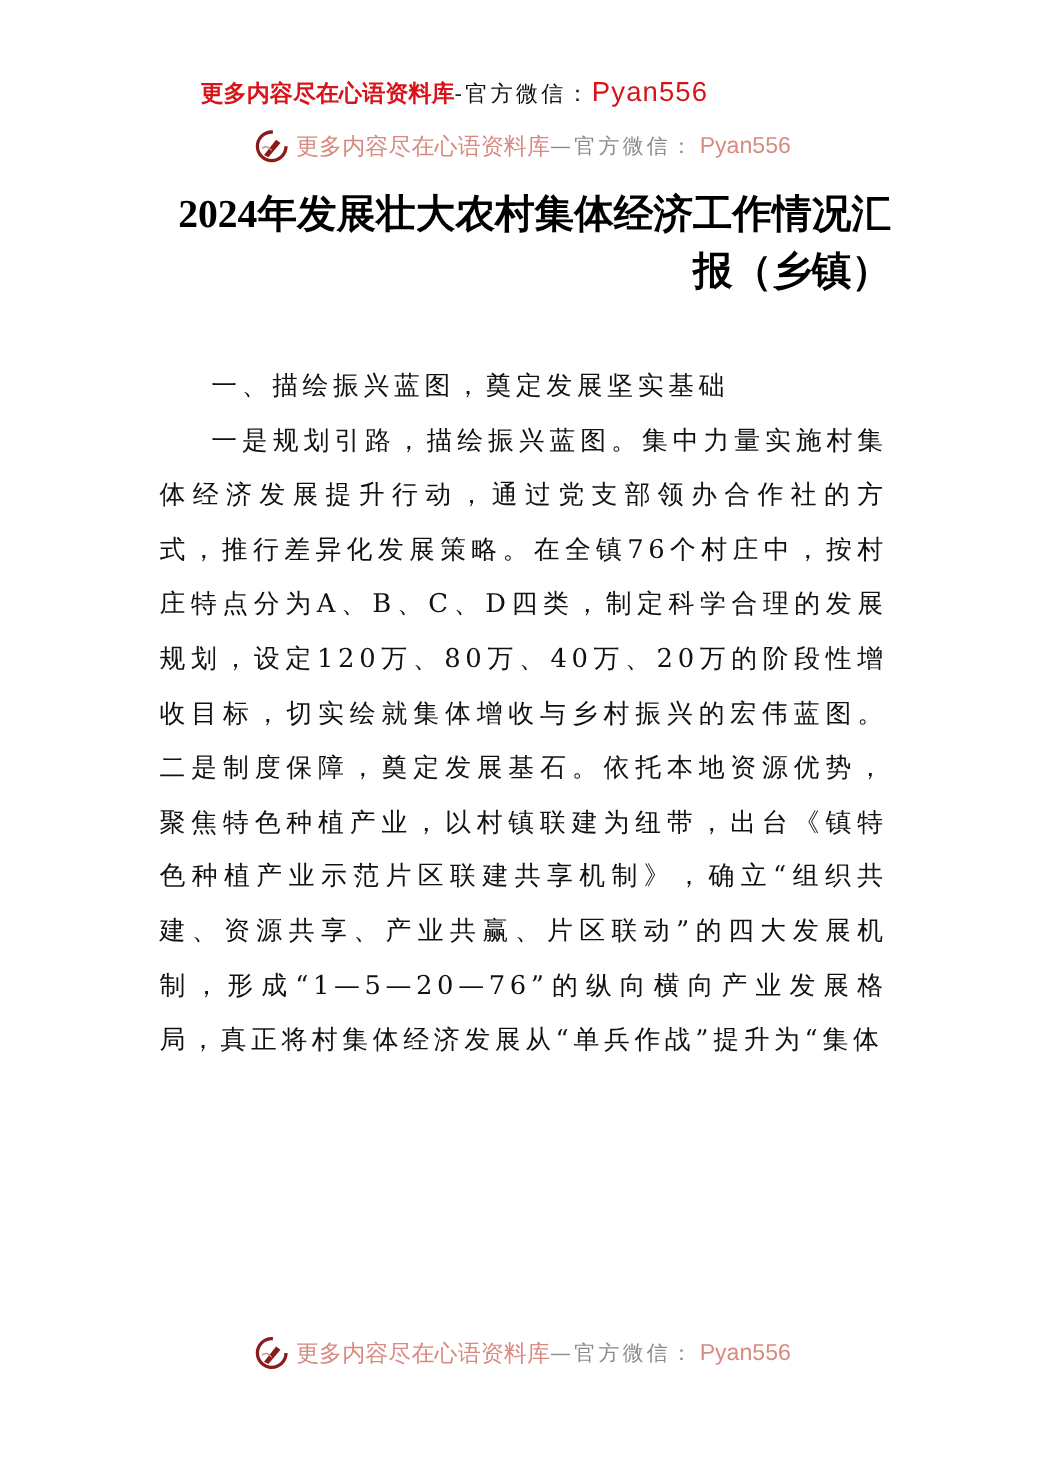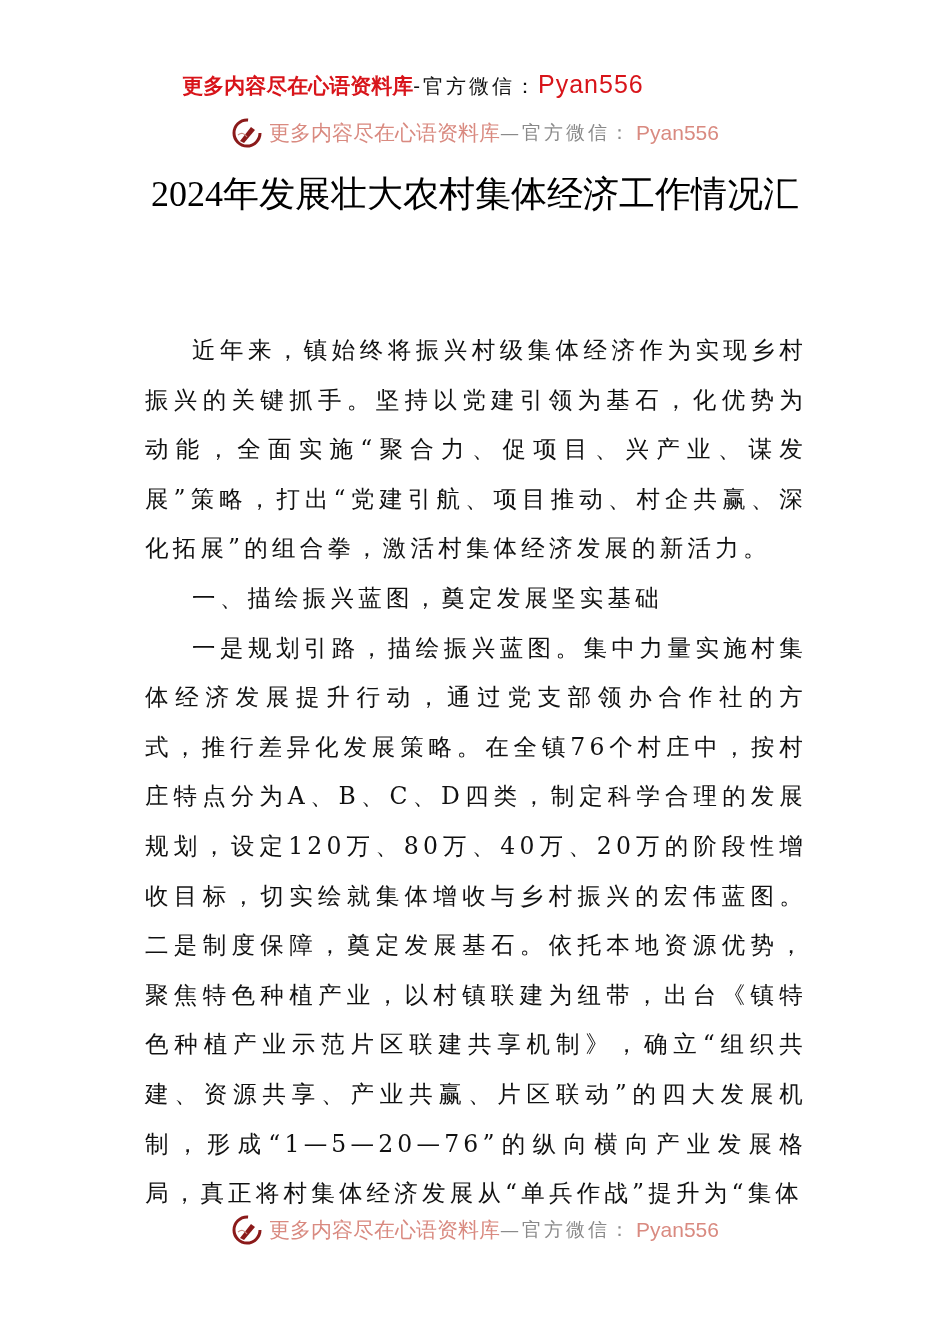--- a/index.html
+++ b/index.html
@@ -18,22 +18,22 @@
       display: flex; align-items: center; justify-content: center; white-space: nowrap;
     }
     .wm .logo { width: 32px; height: 32px; margin-right: 6px; }
     .wm .pink { color: #d98a80; font-size: 21px; font-family: "DejaVu Serif", serif; }
     .wm .gray { color: #8a8a8a; font-size: 19px; letter-spacing: 3px; font-family: "DejaVu Serif", serif; }
     .wm .pid { color: #d98a80; font-size: 21px; font-family: "Liberation Sans", sans-serif; margin-left: 4px; }
     .wm-top { top: 113px; }
     .wm-bottom { top: 1210px; }
 
     .title {
-      position: absolute; top: 168px; left: 140px; width: 670px; text-align: center;
-      font-family: "Liberation Serif", "DejaVu Serif", serif; font-weight: normal;
+      position: absolute; top: 168px; left: 140px; width: 670px; text-align: right;
+      font-family: "Liberation Serif", "DejaVu Serif", serif; font-weight: bold;
       font-size: 36px; line-height: 52px; letter-spacing: 0px; color: #000;
     }
 
     .body {
       position: absolute; top: 326px; left: 145px; width: 662px;
       font-family: "DejaVu Serif", serif; font-size: 23.5px; line-height: 49.6px;
       letter-spacing: 4.2px; text-align: justify; color: #111;
     }
     .body p { margin: 0; text-indent: 2em; }
   </style>
@@ -51,24 +51,24 @@
     <path d="M7 18 Q12 14 16 20" fill="none" stroke="#c98a80" stroke-width="1.2"></path>
   </svg>
   <span class="pink">更多内容尽在心语资料库</span>
     <span class="gray">—</span>
     <span class="gray">官方微信：</span>
     <span class="pid">Pyan556</span>
 </div>
 
 <div class="title">
   <div>2024年发展壮大农村集体经济工作情况汇</div>
+  <div>报（乡镇）</div>
 </div>
 
 <div class="body">
-  <p>近年来，镇始终将振兴村级集体经济作为实现乡村振兴的关键抓手。坚持以党建引领为基石，化优势为动能，全面实施“聚合力、促项目、兴产业、谋发展”策略，打出“党建引航、项目推动、村企共赢、深化拓展”的组合拳，激活村集体经济发展的新活力。</p>
   <p>一、描绘振兴蓝图，奠定发展坚实基础</p>
   <p>一是规划引路，描绘振兴蓝图。集中力量实施村集体经济发展提升行动，通过党支部领办合作社的方式，推行差异化发展策略。在全镇76个村庄中，按村庄特点分为A、B、C、D四类，制定科学合理的发展规划，设定120万、80万、40万、20万的阶段性增收目标，切实绘就集体增收与乡村振兴的宏伟蓝图。二是制度保障，奠定发展基石。依托本地资源优势，聚焦特色种植产业，以村镇联建为纽带，出台《镇特色种植产业示范片区联建共享机制》，确立“组织共建、资源共享、产业共赢、片区联动”的四大发展机制，形成“1—5—20—76”的纵向横向产业发展格局，真正将村集体经济发展从“单兵作战”提升为“集体</p>
 </div>
 
 <div class="wm wm-bottom">
   <svg class="logo" viewBox="0 0 32 32">
     <circle cx="16" cy="16" r="13" fill="none" stroke="#8b1a1a" stroke-width="3" stroke-dasharray="62 20"></circle>
     <path d="M9 24 L20 10 L24 13 L13 26 Z" fill="#8b1a1a"></path>
     <path d="M7 18 Q12 14 16 20" fill="none" stroke="#c98a80" stroke-width="1.2"></path>
   </svg>

